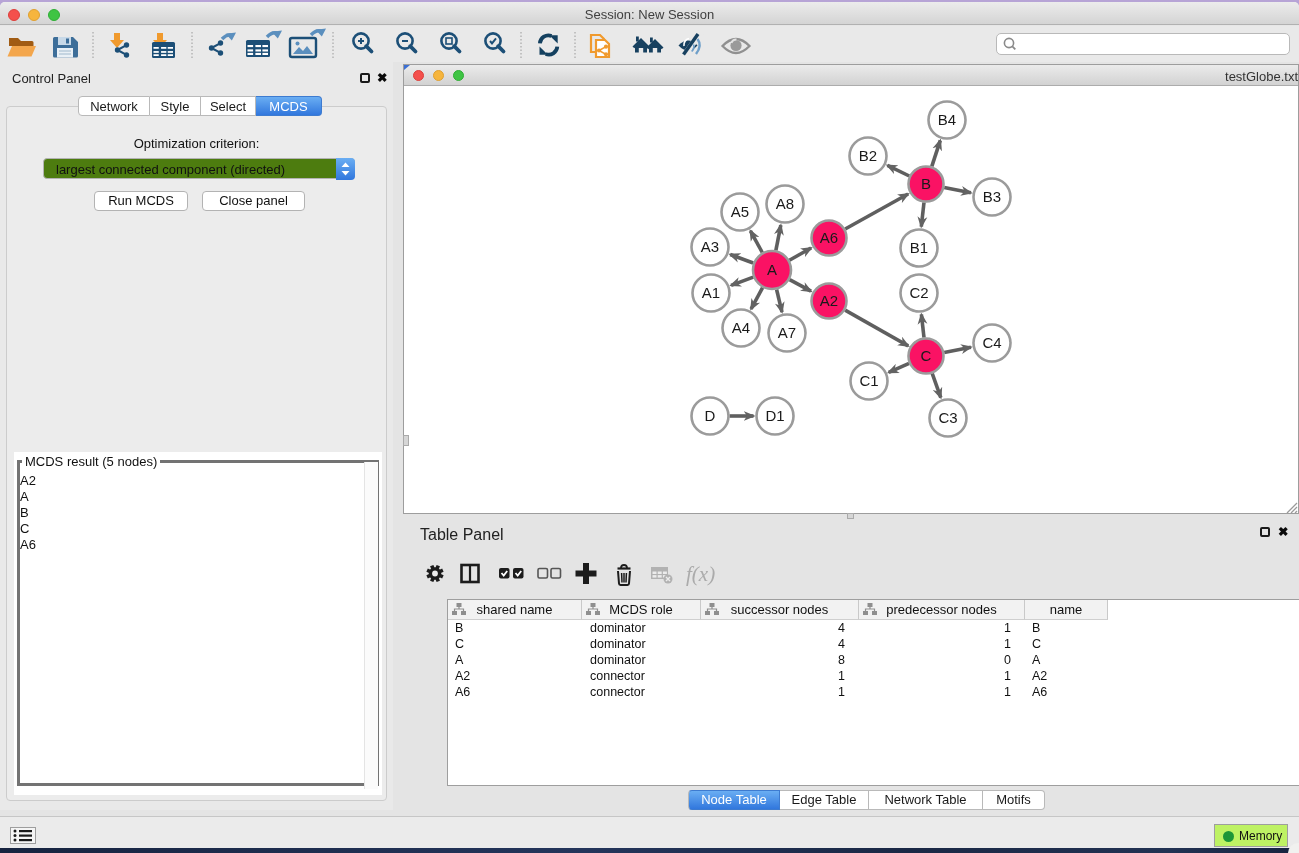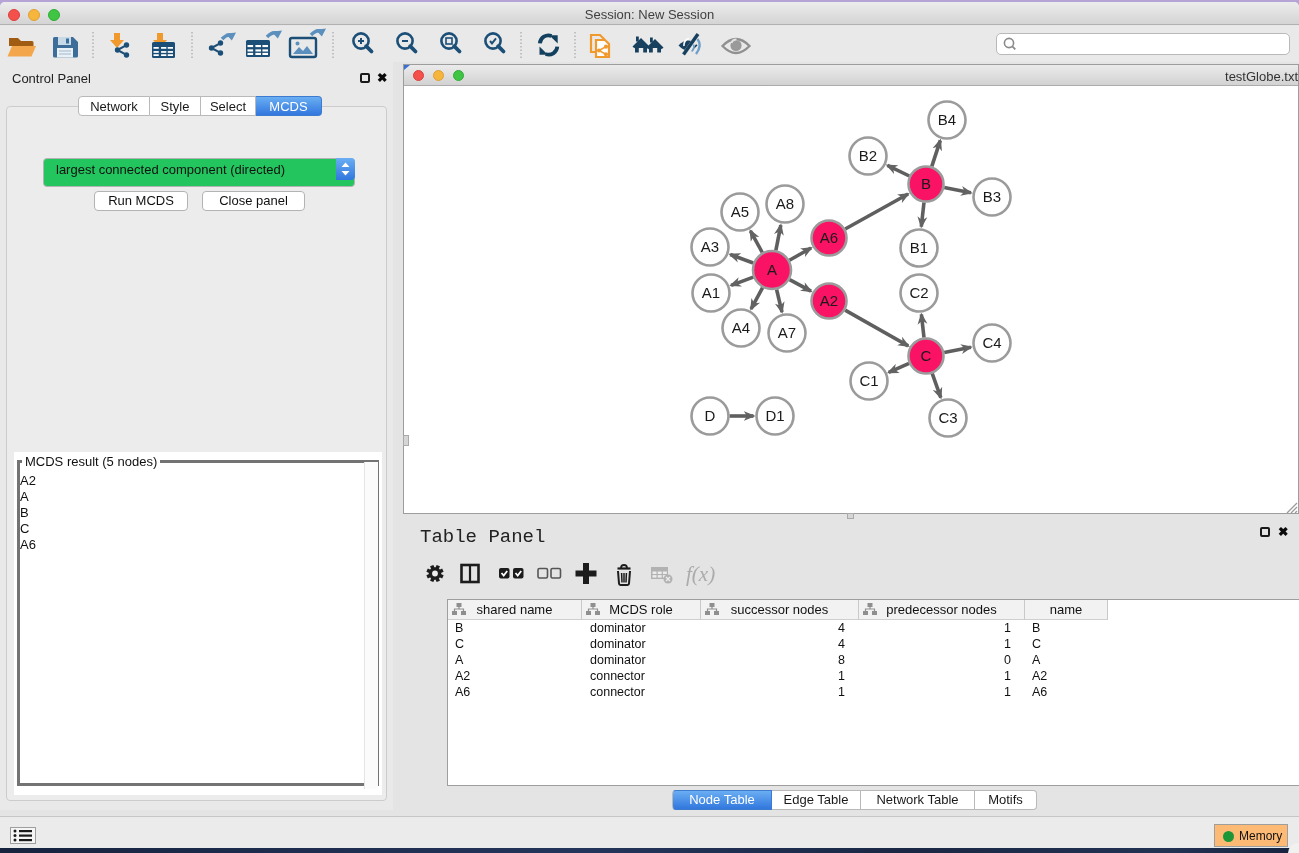--- a/index.html
+++ b/index.html
@@ -36,22 +36,22 @@
 .seg { position:absolute; display:flex; }
 .seg .s { background:#fff; border:1px solid #b9b9b9; border-left:none;
   font-size:13px; color:#1a1a1a; text-align:center; line-height:18px; height:20px; }
 .seg .s:first-child { border-left:1px solid #b9b9b9; border-radius:4px 0 0 4px; }
 .seg .s:last-child  { border-radius:0 4px 4px 0; }
 .seg .sel { background:linear-gradient(#6aaef3,#3177dd); color:#fff; border-color:#3d7bd0; }
 #cp-tabs { left:78px; top:34px; }
 #cp-tabs .s { line-height:19px; }
 #opt-label { position:absolute; left:0; top:74px; width:393px; text-align:center;
   font-size:13px; color:#111; }
-#dropdown { position:absolute; left:43px; top:96px; width:312px; height:29px;
-  background:#22c55e; border:1px solid #b3b3b3; border-radius:4px; }
+#dropdown { position:absolute; left:43px; top:96px; width:312px; height:21px;
+  background:#4d7c0f; border:1px solid #b3b3b3; border-radius:4px; }
 #dropdown .txt { position:absolute; left:12px; top:3px; font-size:13px; color:#111; }
 #dropdown .stepper { position:absolute; right:-1px; top:-1px; width:19px; height:22px;
   background:linear-gradient(#6aaef3,#3177dd); border-radius:0 4px 4px 0; }
 .cbtn { position:absolute; height:20px; background:#fff; border:1px solid #b3b3b3;
   border-radius:4px; font-size:13px; color:#111; text-align:center; line-height:18px; }
 
 #results { position:absolute; left:14px; top:390px; width:368px; height:343px; background:#fff; }
 #results fieldset { position:absolute; left:3px; top:2px; width:362px; height:332px;
   border:3px solid #737373; }
 #results legend { font-size:13px; color:#111; margin-left:2px; padding:0 3px; }
@@ -65,36 +65,36 @@
   background:linear-gradient(#ebebeb,#d2d2d2); border-bottom:1px solid #acacac; }
 #netwin-tb .tl { top:5px; width:11px; height:11px; }
 #netwin-tb .t1 { left:9px;  background:#f4504c; border:0.5px solid #dd3f3b; }
 #netwin-tb .t2 { left:29px; background:#f6b53d; border:0.5px solid #e0a030; }
 #netwin-tb .t3 { left:49px; background:#3fc444; border:0.5px solid #2fae35; }
 #netwin-title { position:absolute; top:4px; left:0; width:100%; text-align:right;
   font-size:13px; color:#333; }
 #graph { position:absolute; left:0; top:22px; transform:translateZ(0); }
 
 #tpanel { position:absolute; left:403px; top:456px; width:896px; height:292px; }
-#tpanel-title { position:absolute; left:17px; top:8px; font-size:19px; color:#222;font-family:Liberation Mono, monospace; }
+#tpanel-title { position:absolute; left:17px; top:8px; font-size:16px; color:#222; }
 #ttable { position:absolute; left:14px; top:81px; width:873px; height:187px;
   background:#fff; border:1px solid #9e9e9e;margin-left:30px; }
 .th-row { position:absolute; left:0; top:0; height:20px; display:flex; }
 .th { position:relative; height:20px; background:#f2f2f2; border-right:1px solid #c9c9c9;
   border-bottom:1px solid #cfcfcf; font-size:13px; color:#111; text-align:center; line-height:19px; }
 .cell { position:absolute; font-size:12.5px; color:#111; }
 
 #btabs { left:269px; top:272px; }
 
 #statusbar { position:absolute; left:0; top:814px; width:1299px; height:32px;
   background:#ebebeb; border-top:1px solid #c6c6c6; }
 #listbtn { position:absolute; left:10px; top:10px; width:26px; height:17px;
   background:#f5f5f5; border:1px solid #9e9e9e; }
 #membtn { position:absolute; right:11px; top:7px; width:74px; height:23px;
-  background:#fdba74; border:1px solid #9e9e9e; font-size:12px; color:#111; }
+  background:#bef264; border:1px solid #9e9e9e; font-size:12px; color:#111; }
 #membtn .dot { position:absolute; left:8px; top:6px; width:11px; height:11px;
   border-radius:50%; background:#1d9638; }
 #membtn .lbl { position:absolute; left:24px; top:4px; }
 .mini-handle { position:absolute; background:#d6d6d6; border:1px solid #aaa; }
 </style>
 </head>
 <body>
 <div id="desk-bottom"></div>
 <div style="position:absolute; right:0; bottom:0; width:11px; height:10px; background:#f1f1ef; border-top-left-radius:10px; z-index:3;"></div>
 <div id="app">
@@ -236,20 +236,21 @@
       <div id="cpanel-title">Control Panel</div>
       <div class="float-btn" style="left:360px; top:11px;"></div>
       <div class="close-x" style="left:377px; top:8px;">✖</div>
       <div id="cp-inner"></div>
       <div class="seg" id="cp-tabs">
         <div class="s" style="width:72px;">Network</div>
         <div class="s" style="width:51px;">Style</div>
         <div class="s" style="width:55px;">Select</div>
         <div class="s sel" style="width:66px;">MCDS</div>
       </div>
+      <div id="opt-label">Optimization criterion:</div>
       <div id="dropdown">
         <div class="txt">largest connected component (directed)</div>
         <div class="stepper"><svg width="19" height="22" viewBox="0 0 19 22">
               <path d="M5.5,9 l4,-4.5 l4,4.5 Z M5.5,13 l4,4.5 l4,-4.5 Z" fill="#fff"></path>
             </svg></div>
       </div>
       <div class="cbtn" style="left:94px; top:129px; width:94px;">Run MCDS</div>
       <div class="cbtn" style="left:202px; top:129px; width:103px;">Close panel</div>
       <div id="results">
         <fieldset>
@@ -454,21 +455,21 @@
 <div class="cell" style="left:253px; top:69px; width:144px; text-align:right;">1</div>
 <div class="cell" style="left:411px; top:69px; width:152px; text-align:right;">1</div>
 <div class="cell" style="left:584px; top:69px;">A2</div>
 <div class="cell" style="left:7px; top:85px;">A6</div>
 <div class="cell" style="left:142px; top:85px;">connector</div>
 <div class="cell" style="left:253px; top:85px; width:144px; text-align:right;">1</div>
 <div class="cell" style="left:411px; top:85px; width:152px; text-align:right;">1</div>
 <div class="cell" style="left:584px; top:85px;">A6</div>
       </div>
       <div class="seg" id="btabs">
-        <div class="s sel" style="width:100px;">Node Table</div>
+        <div class="s sel" style="width:92px;margin-left:16px;">Node Table</div>
         <div class="s" style="width:89px;">Edge Table</div>
         <div class="s" style="width:114px;">Network Table</div>
         <div class="s" style="width:62px;">Motifs</div>
       </div>
     </div>
   </div>
   <div id="statusbar">
     <div id="listbtn"><svg width="24" height="15" viewBox="0 0 24 15">
           <g fill="#1a1a1a">
             <circle cx="4" cy="3" r="1.5"></circle>

